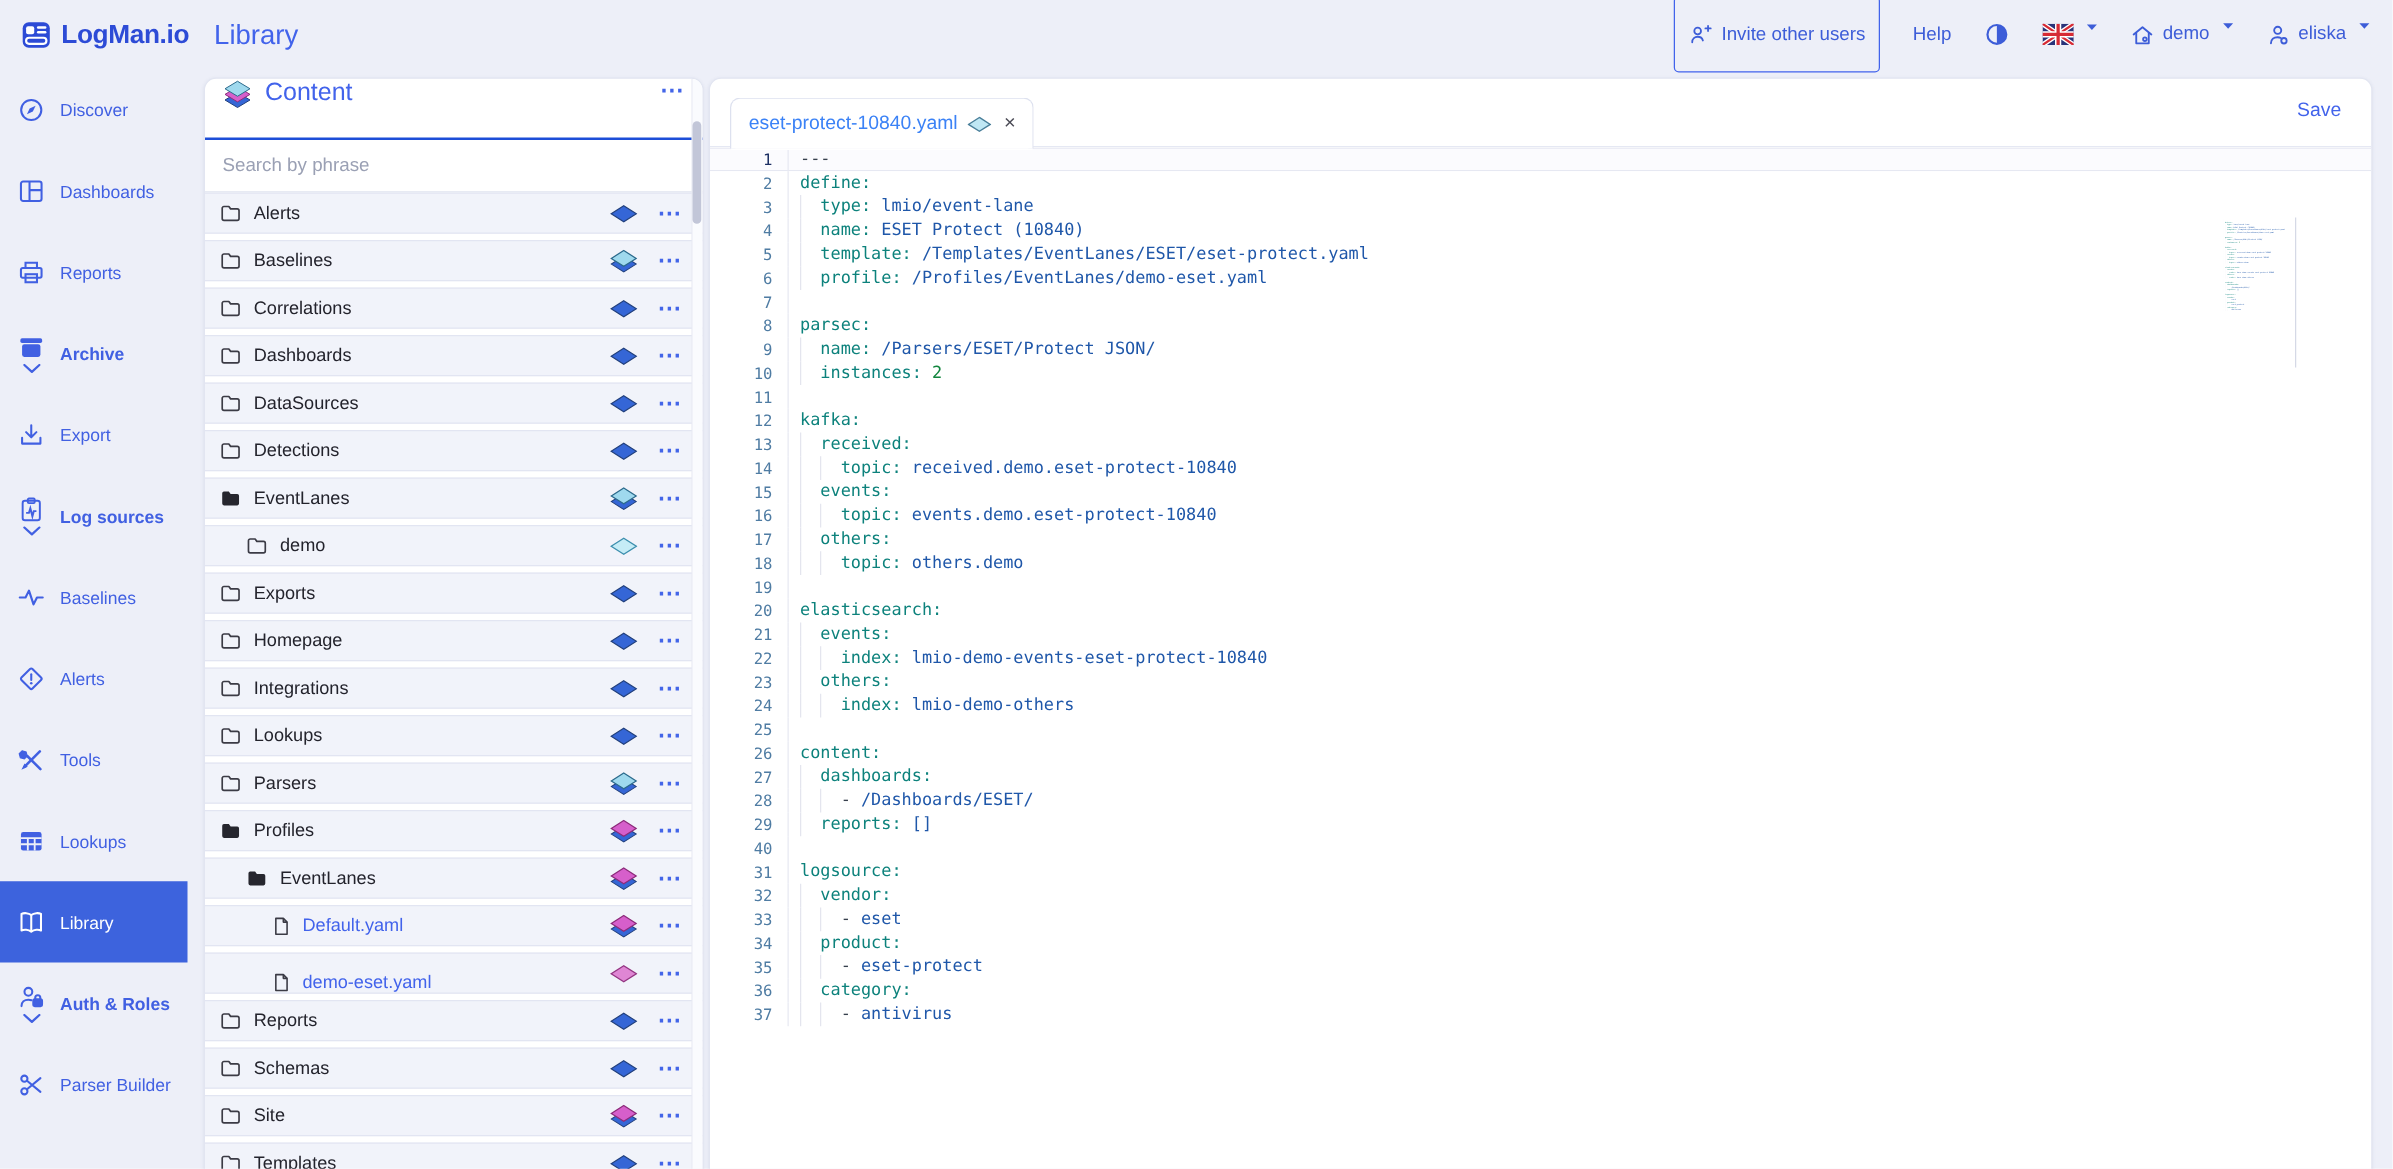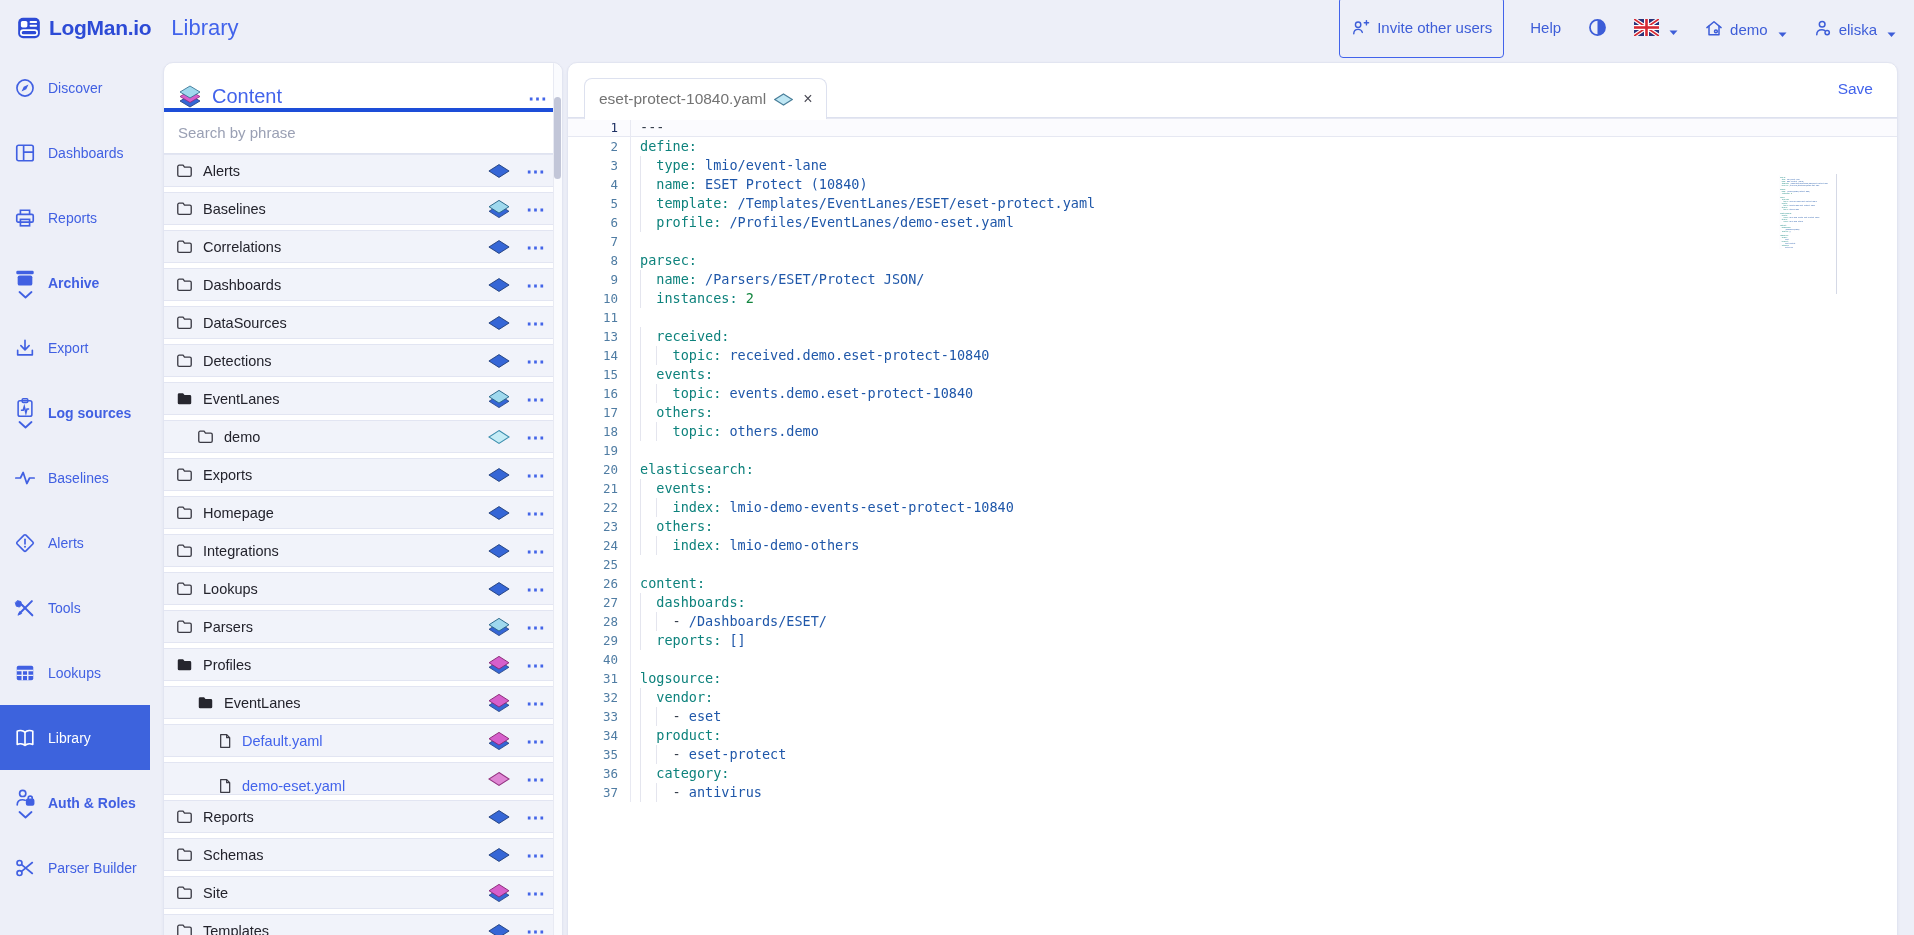--- a/index.html
+++ b/index.html
@@ -11,59 +11,59 @@
     color:#23232c;
   }
   svg { display:block; }
 
   
   #header { position:absolute; top:0; left:0; width:1914px; height:55px; display:flex; align-items:center; }
   #logo-wrap { display:flex; align-items:center; margin-left:16px; }
   #logo-text { font-size:21px; font-weight:800; color:#2d4bd6; margin-left:7px; letter-spacing:-0.3px; }
   #app-title { font-size:22px; font-weight:400; color:#4263eb; margin-left:20px; }
   #header-right { position:absolute; right:18px; top:0; height:55px; display:flex; align-items:center; gap:26px; }
-  .hdr-link { color:#3d5dd8; font-size:15px; display:flex; align-items:flex-end; gap:6px; cursor:pointer; }
+  .hdr-link { color:#3d5dd8; font-size:15px; display:flex; align-items:flex-start; gap:6px; cursor:pointer; }
   #invite-btn { border:1px solid #4263eb; border-radius:4px; padding:20px 11px; display:flex; align-items:center; gap:7px; color:#3d5dd8; font-size:15px; background:transparent; cursor:pointer; }
   .caret { margin-left:4px; }
 
   
   #sidebar { position:absolute; top:55px; left:0; width:150px; bottom:0; display:flex; flex-direction:column; }
   .sb-item { height:65px; display:flex; align-items:center; padding-left:10px; color:#4160e2; cursor:pointer; }
   .sb-item.bold .sb-label { font-weight:700; }
   .sb-item.active { background:#3d63dd; color:#ffffff; }
   .sb-icon-col { width:30px; display:flex; flex-direction:column; align-items:center; gap:2px; flex:none; }
   .sb-label { font-size:14px; margin-left:8px; white-space:nowrap; }
 
   
   .card { position:absolute; background:#fff; border:1px solid #e2e5f1; border-radius:10px; box-shadow:0 1px 3px rgba(40,50,100,0.06); }
 
   
   #content-card { left:163px; top:62px; width:400px; height:886px; overflow:hidden; }
-  #content-header { height:49px; display:flex; align-items:flex-end; padding:0 14px; border-bottom:4px solid #1d4ed8; }
+  #content-header { height:49px; display:flex; align-items:flex-start; padding:0 14px; border-bottom:2px solid #1d4ed8; }
   #content-title { font-size:20px; color:#4263eb; margin-left:10px; flex:1; }
   .dots { color:#4365e8; font-size:19px; font-weight:700; letter-spacing:1px; cursor:pointer; line-height:1; }
   #search-row { height:42px; border-bottom:1px solid #dfe3f0; display:flex; align-items:center; }
   #search-input { width:100%; height:100%; border:none; outline:none; padding:0 14px; font-size:15px; color:#5a5f72; font-family:"Liberation Sans",sans-serif; background:transparent; }
   #search-input::placeholder { color:#9aa0b4; }
   #content-rows { position:relative; }
   .tree-row { position:relative; height:33px; margin-bottom:5px; background:#f1f3fa; border-top:1px solid #e2e5f2; border-bottom:1px solid #e2e5f2; display:flex; align-items:center; }
   .tree-label { margin-left:10px; font-size:14.5px; color:#23232c; }
   .tree-label.link { color:#4263eb; cursor:pointer; }
   .row-type-icon { position:absolute; right:52px; top:50%; transform:translateY(-50%); }
   .row-dots { position:absolute; right:16px; top:50%; transform:translateY(-50%); }
   .row-item-icon { display:flex; align-items:center; }
   #content-scroll-track { position:absolute; top:0; right:0; width:9px; height:100%; background:#fafbfe; border-left:1px solid #e8eaf3; border-radius:0 9px 9px 0; }
   #content-scroll-thumb { position:absolute; top:34px; right:1px; width:7px; height:82px; background:#c2c6d8; border-radius:4px; }
 
   
   #editor-card { left:567px; top:62px; width:1331px; height:886px; overflow:hidden; }
   #tab-bar { position:relative; height:55px; border-bottom:1px solid #dde1ef; }
   #editor-tab { position:absolute; left:16px; top:15px; height:41px; background:#fff; border:1px solid #dde1ef; border-bottom:none; border-radius:8px 8px 0 0; display:flex; align-items:center; padding:0 14px; z-index:2; cursor:pointer; }
   #editor-tab::after { content:''; position:absolute; left:0; right:0; bottom:-1px; height:1px; background:#fff; }
-  #tab-title { color:#737373; font-size:15.5px; }
+  #tab-title { color:#3b82f6; font-size:15.5px; }
   #tab-diamond { margin-left:8px; }
   #tab-close { margin-left:10px; color:#4a4a55; font-size:16px; line-height:1; cursor:pointer; }
   #save-btn { position:absolute; right:24px; top:17px; color:#4263eb; font-size:15.5px; cursor:pointer; z-index:2; }
 
   #code-area { position:absolute; top:55px; left:0; right:0; bottom:0; font-family:"DejaVu Sans Mono", monospace; font-size:13.5px; line-height:19px; }
   .code-line { display:flex; height:19px; }
   .code-line.active { background:#fbfbfe; box-shadow: inset 0 1px 0 #e6e8f2, inset 0 -1px 0 #e6e8f2; }
   .ln { width:62px; flex:none; text-align:right; padding-right:12px; color:#4f7ca3; font-size:12.5px; line-height:19px; user-select:none; }
   .code-line.active .ln { color:#1c2f63; }
   .lc { flex:1; border-left:1px solid #e8e9f2; padding-left:9px; white-space:pre; }
@@ -721,20 +721,24 @@
         </div>
         <div class="code-line">
           <span class="ln">10</span>
           <span class="lc"><span class="g"></span><span class="t-key">instances: </span><span class="t-num">2</span></span>
         </div>
         <div class="code-line">
           <span class="ln">11</span>
           <span class="lc"></span>
         </div>
         <div class="code-line">
+          <span class="ln">12</span>
+          <span class="lc"><span class="t-key">kafka:</span></span>
+        </div>
+        <div class="code-line">
           <span class="ln">13</span>
           <span class="lc"><span class="g"></span><span class="t-key">received:</span></span>
         </div>
         <div class="code-line">
           <span class="ln">14</span>
           <span class="lc"><span class="g"></span><span class="g"></span><span class="t-key">topic: </span><span class="t-val">received.demo.eset-protect-10840</span></span>
         </div>
         <div class="code-line">
           <span class="ln">15</span>
           <span class="lc"><span class="g"></span><span class="t-key">events:</span></span>

